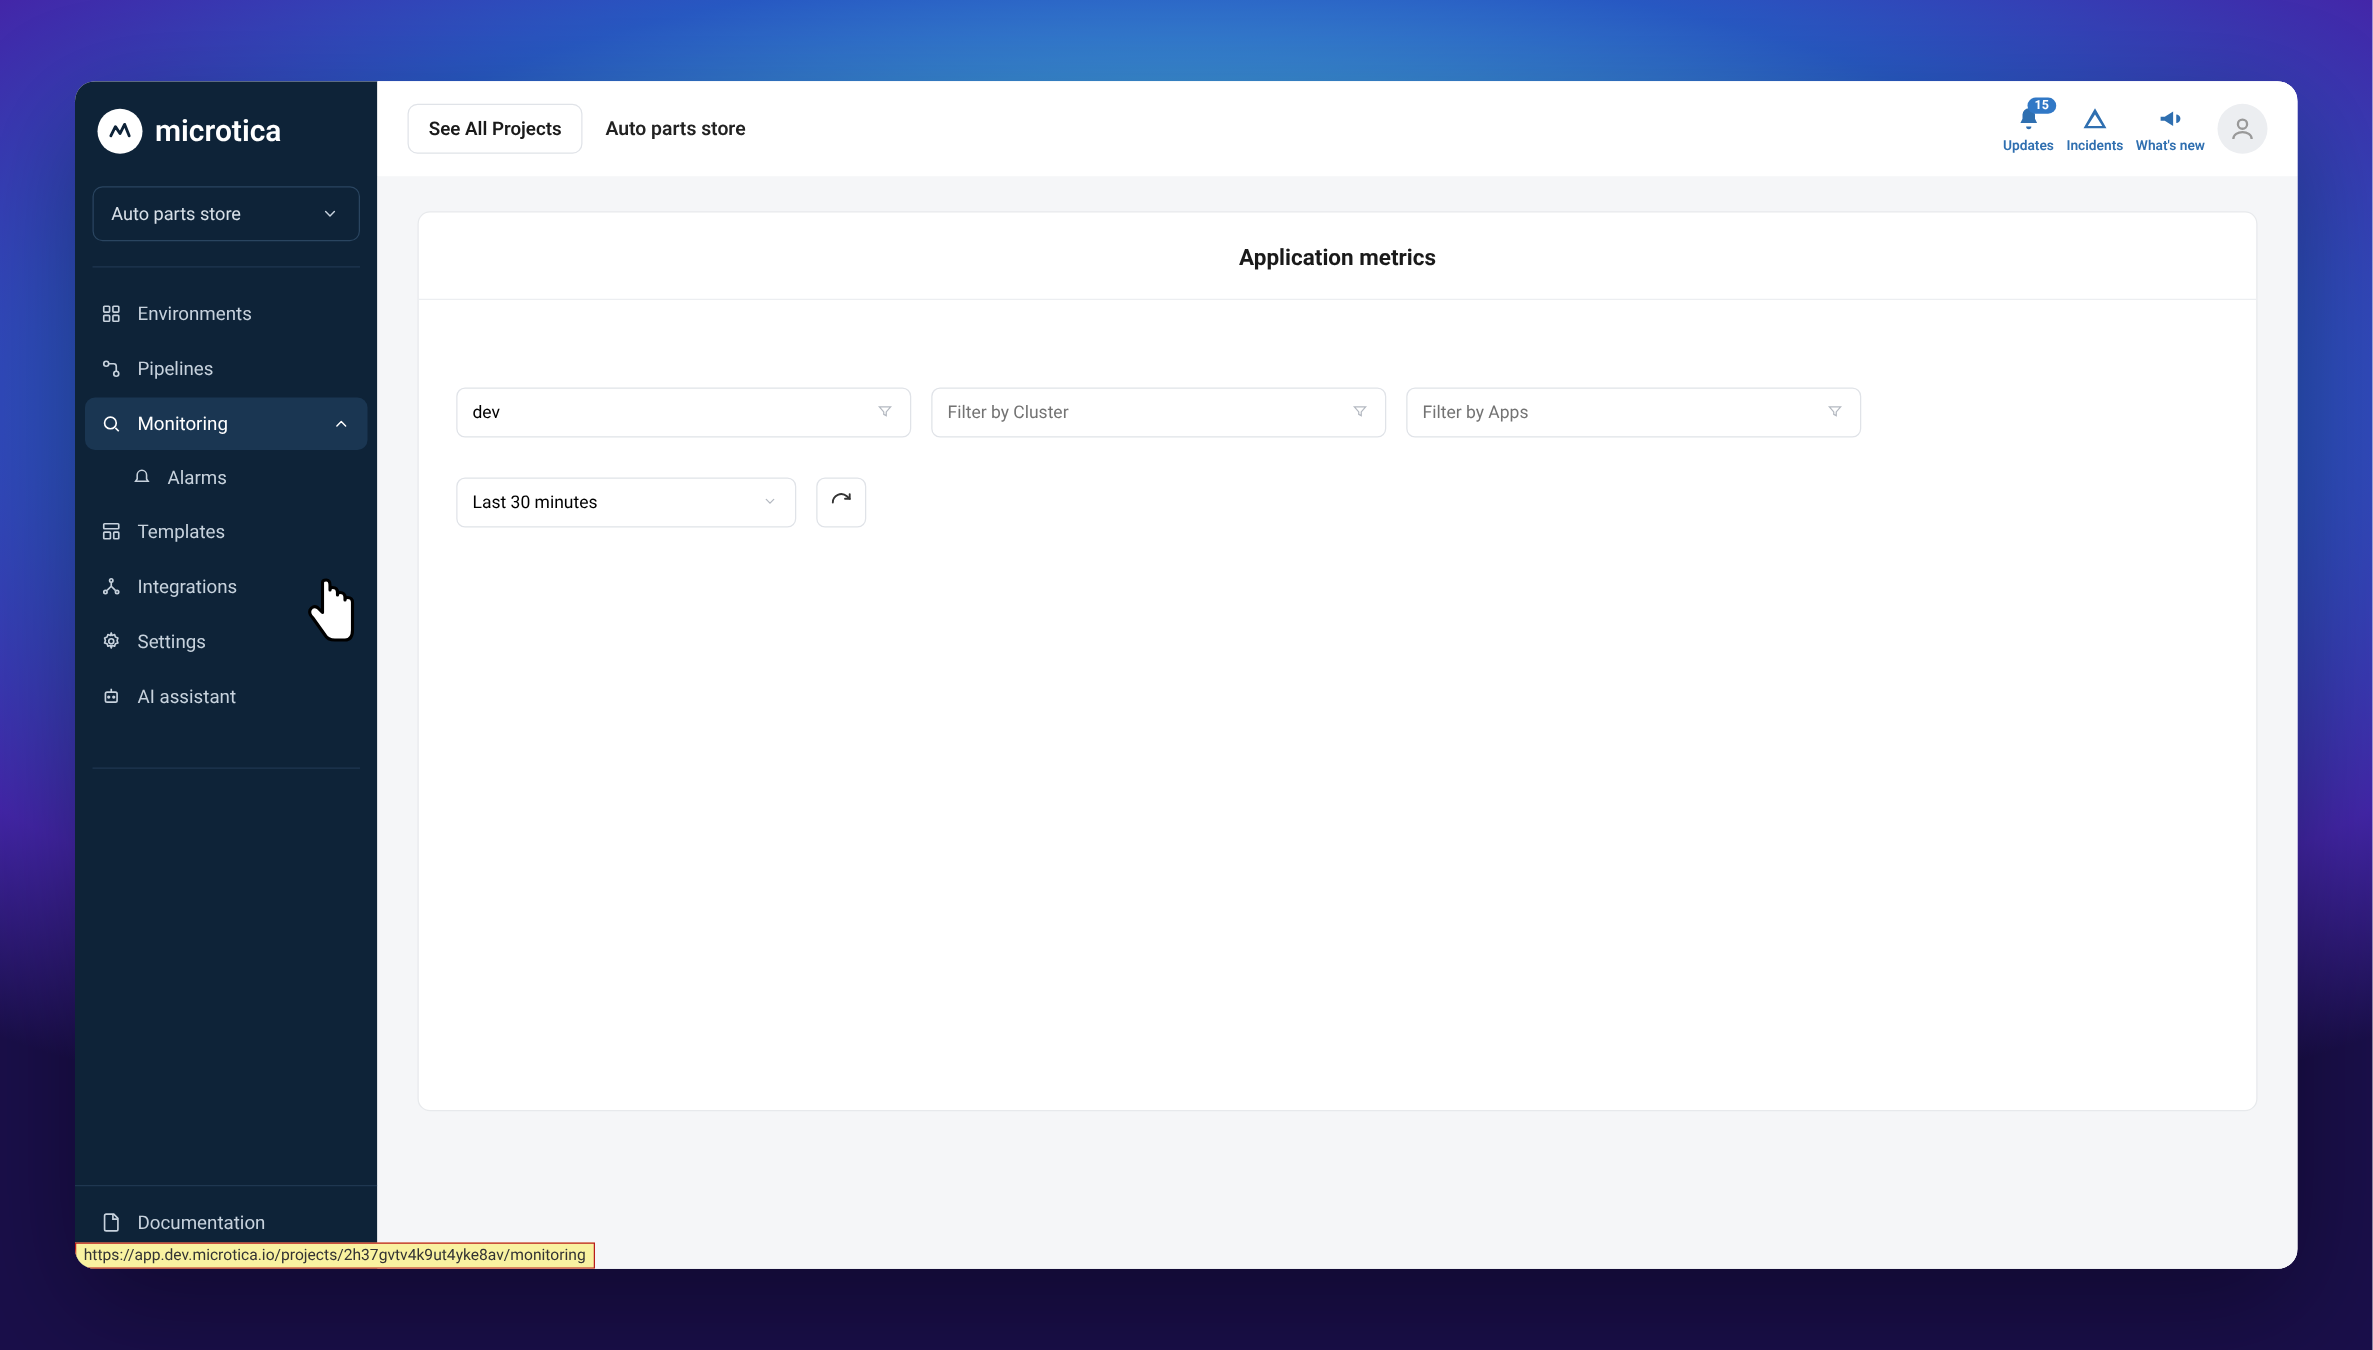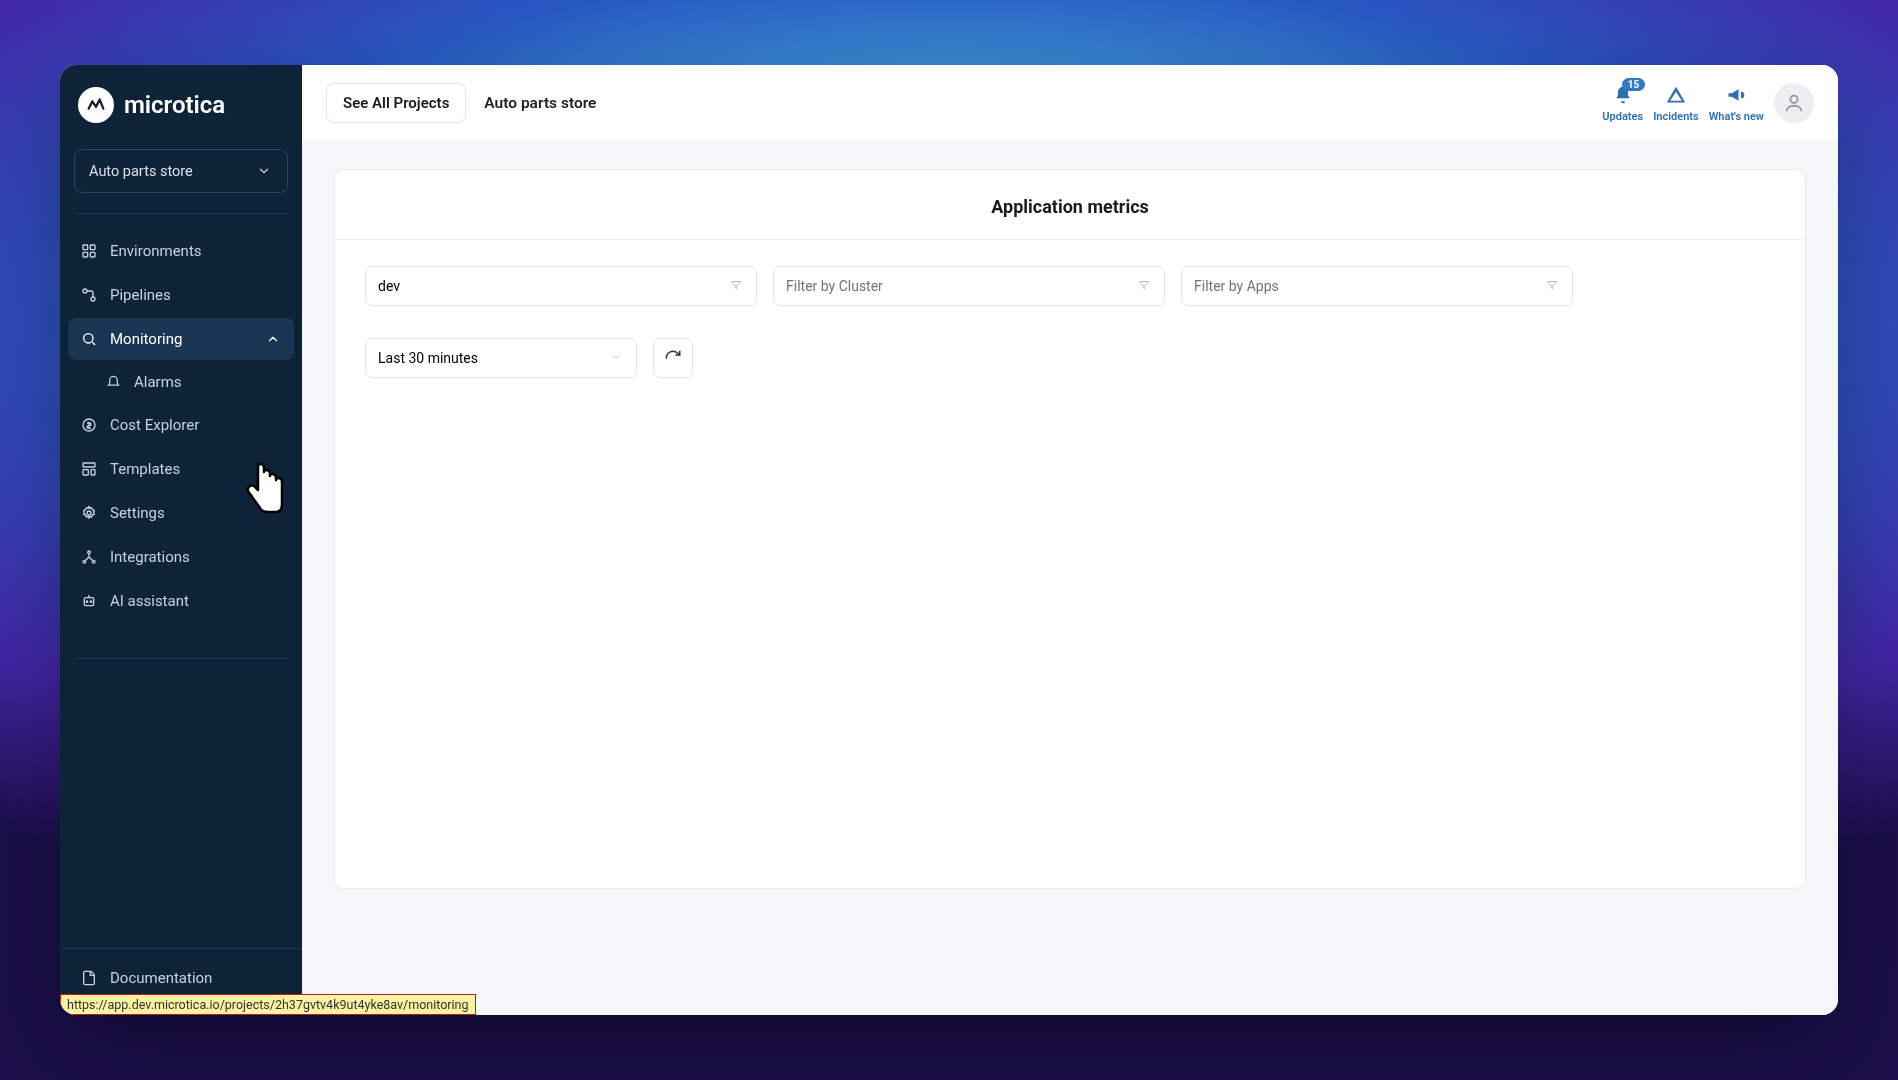--- a/index.html
+++ b/index.html
@@ -165,21 +165,21 @@
   border: 1px solid #e0e3e8;
   border-radius: 7px;
   padding: 0 12px;
   display: flex;
   align-items: center;
   justify-content: space-between;
   font-size: 14px;
   background: #fff;
   cursor: pointer;
 }
-.filter-box.w-lg { width: 392px; }
+.filter-box.w-lg { width: 364px; margin-top: 44px; }
 .filter-box.w-md { width: 272px; }
 .filter-box.placeholder span:first-child { color: #737373; }
 .filter-icon { color: #b4b9c1; width: 14px; height: 14px; }
 .refresh-btn {
   width: 40px; height: 40px;
   border: 1px solid #e0e3e8;
   border-radius: 7px;
   background: #fff;
   display: flex; align-items: center; justify-content: center;
   cursor: pointer;
@@ -271,61 +271,52 @@
 
       <div class="sb-sub-item">
         <span class="sb-icon">
           <svg width="15" height="15" viewBox="0 0 24 24" fill="none" stroke="#c7d2dd" stroke-width="2">
               <path d="M12 2a6 6 0 0 1 6 6v5l2 3H4l2-3V8a6 6 0 0 1 6-6z"></path>
             </svg>
         </span>
         <span>Alarms</span>
       </div>
 
-      <div class="sb-item">
-        <span class="sb-icon">
-          <svg width="16" height="16" viewBox="0 0 24 24" fill="none" stroke="#c7d2dd" stroke-width="2">
-              <circle cx="12" cy="12" r="9"></circle>
-              <path d="M12 7v10M9 9h4a2 2 0 0 1 0 4h-2a2 2 0 0 0 0 4h4"></path>
-            </svg>
-        </span>
-        <span>Cost Explorer</span>
-      </div>
 
       <div class="sb-item">
         <span class="sb-icon">
           <svg width="16" height="16" viewBox="0 0 24 24" fill="none" stroke="#c7d2dd" stroke-width="2">
               <rect x="3" y="3" width="18" height="6" rx="1"></rect>
               <rect x="3" y="13" width="8" height="8" rx="1"></rect>
               <rect x="15" y="13" width="6" height="8" rx="1"></rect>
             </svg>
         </span>
         <span>Templates</span>
-      </div>
-
-      <div class="sb-item">
-        <span class="sb-icon">
-          <svg width="16" height="16" viewBox="0 0 24 24" fill="none" stroke="#c7d2dd" stroke-width="2">
-              <circle cx="12" cy="12" r="3"></circle>
-              <path d="M12 2l1 3 3-1 1 3 3 1-1 3 1 3-3 1-1 3-3-1-1 3-1-3-3 1-1-3-3-1 1-3-1-3 3-1 1-3 3 1z" stroke-linejoin="round"></path>
-            </svg>
-        </span>
-        <span>Settings</span>
       </div>
 
       <div class="sb-item">
         <span class="sb-icon">
           <svg width="16" height="16" viewBox="0 0 24 24" fill="none" stroke="#c7d2dd" stroke-width="2">
               <circle cx="12" cy="5" r="2"></circle>
               <circle cx="5" cy="19" r="2"></circle>
               <circle cx="19" cy="19" r="2"></circle>
               <path d="M12 7v5m0 0l-5 5m5-5l5 5"></path>
             </svg>
         </span>
         <span>Integrations</span>
+      </div>
+
+      <div class="sb-item">
+        <span class="sb-icon">
+          <svg width="16" height="16" viewBox="0 0 24 24" fill="none" stroke="#c7d2dd" stroke-width="2">
+              <circle cx="12" cy="12" r="3"></circle>
+              <path d="M12 2l1 3 3-1 1 3 3 1-1 3 1 3-3 1-1 3-3-1-1 3-1-3-3 1-1-3-3-1 1-3-1-3 3-1 1-3 3 1z" stroke-linejoin="round"></path>
+            </svg>
+        </span>
+        <span>Settings</span>
       </div>
 
       <div class="sb-item">
         <span class="sb-icon">
           <svg width="16" height="16" viewBox="0 0 24 24" fill="none" stroke="#c7d2dd" stroke-width="2">
               <rect x="5" y="7" width="14" height="12" rx="2"></rect>
               <circle cx="9" cy="13" r="1" fill="#c7d2dd"></circle>
               <circle cx="15" cy="13" r="1" fill="#c7d2dd"></circle>
               <path d="M12 3v4"></path>
             </svg>

